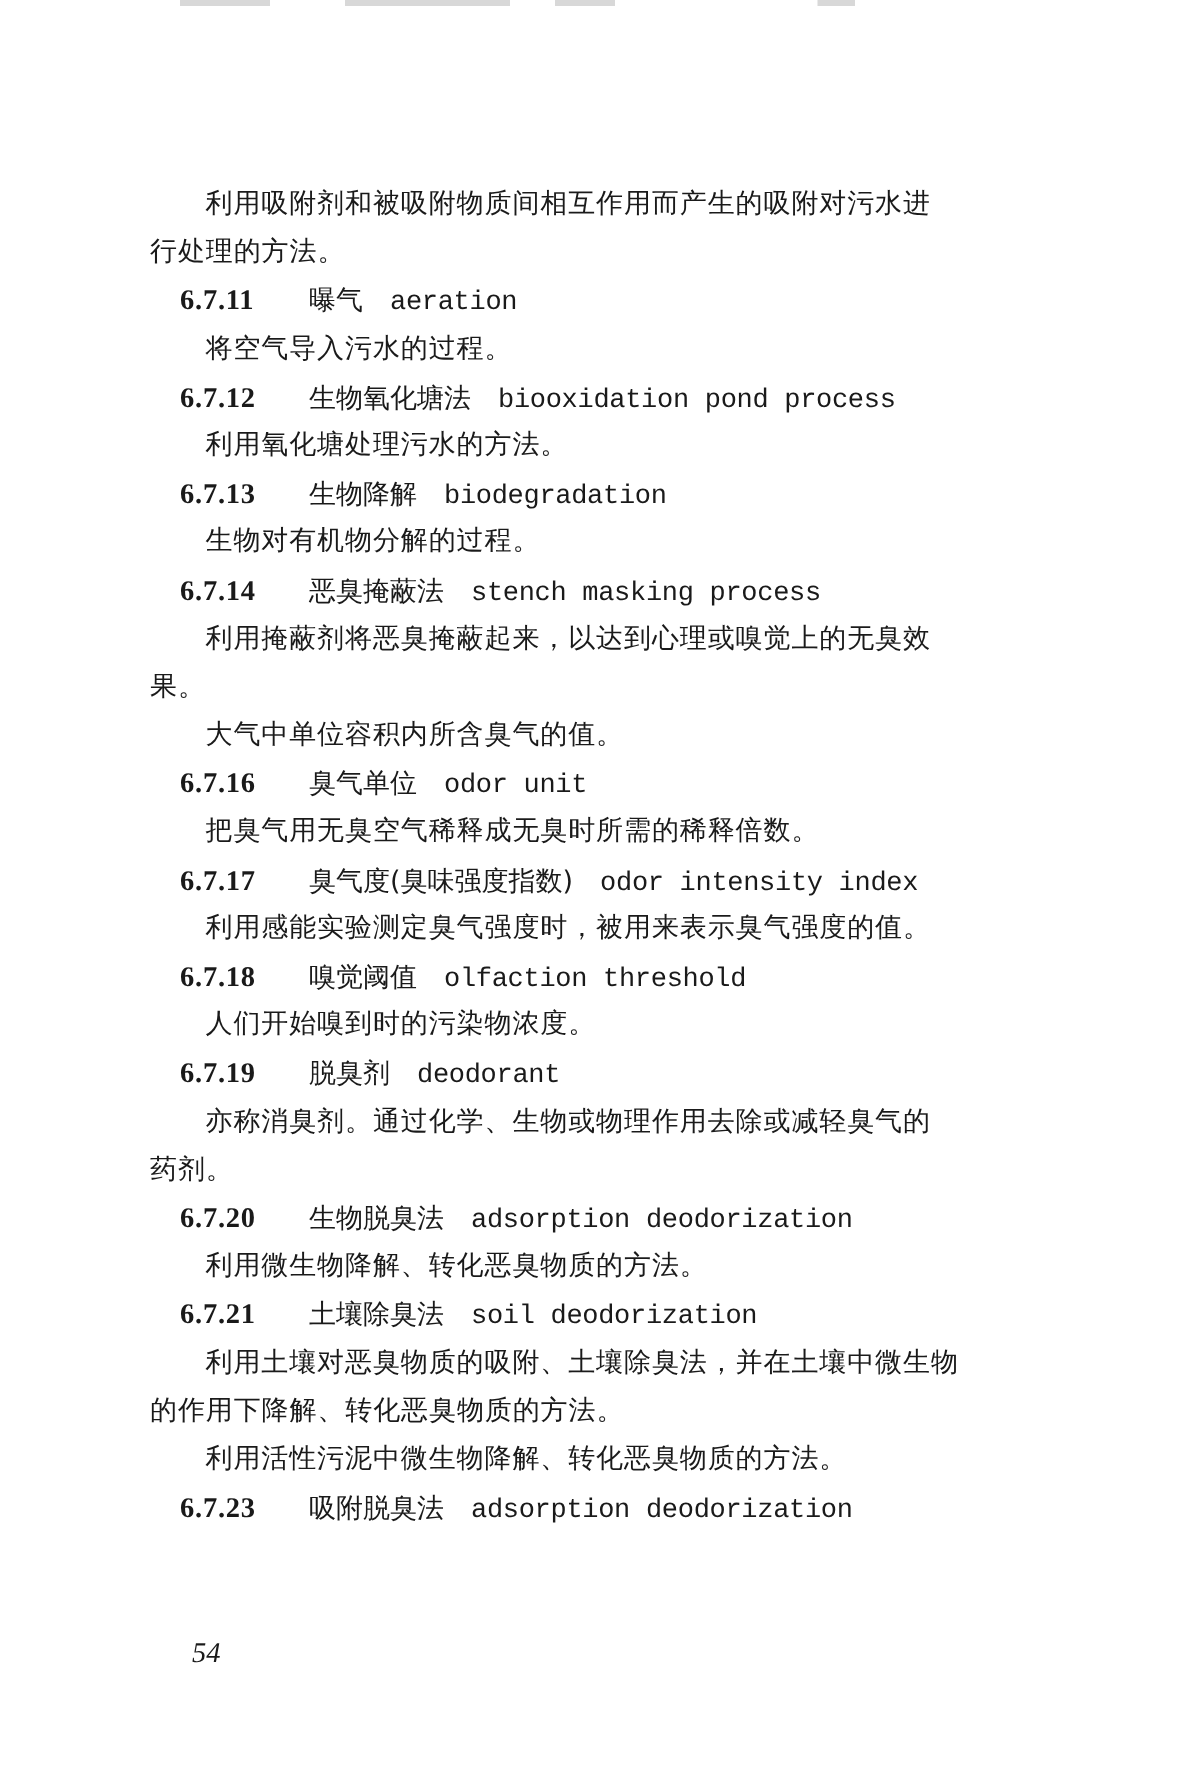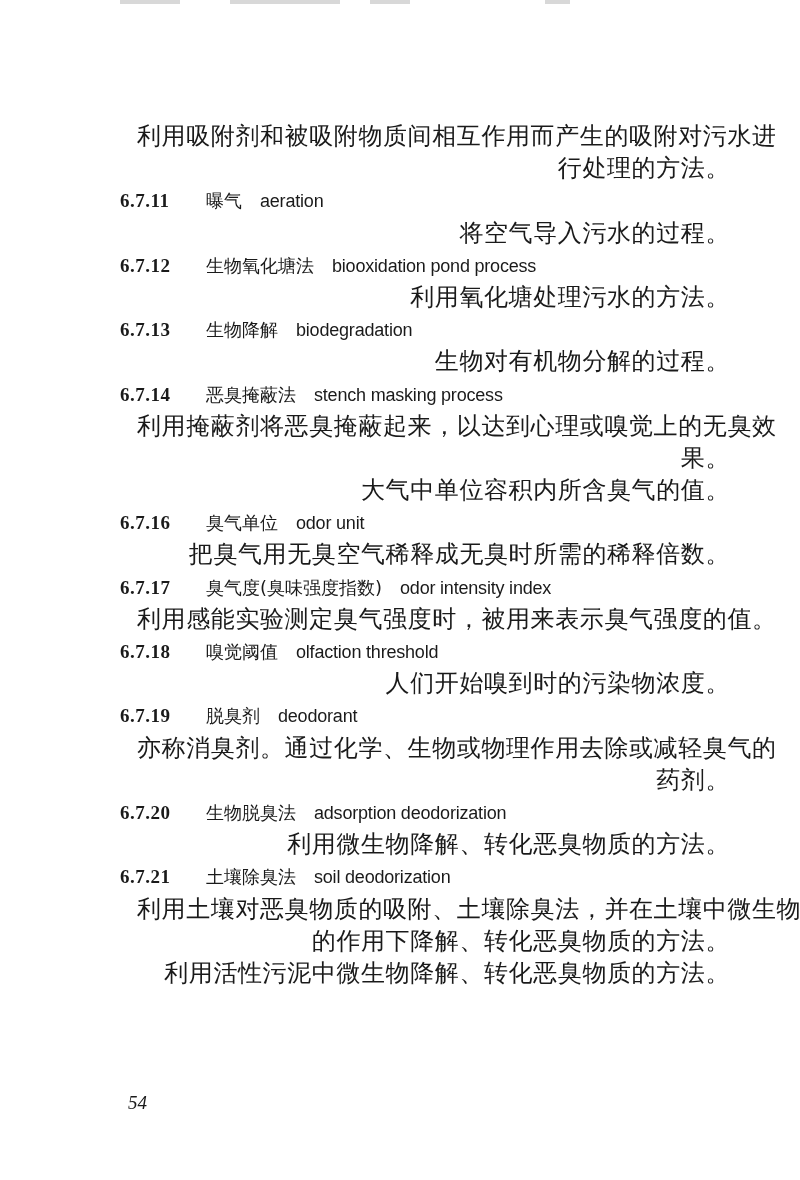--- a/index.html
+++ b/index.html
@@ -51,29 +51,28 @@
       width: 86px;
       letter-spacing: 0.5px;
       margin-left: 20px;
     }
     .term-line .zh {
       font-family: "DejaVu Sans", "Liberation Sans", sans-serif;
       font-size: 18px;
       margin-right: 18px;
     }
     .term-line .en {
-      font-family: Liberation Sans, sans-serif;
+      font-family: Liberation Mono, monospace;
       font-size: 18px;
       letter-spacing: -0.2px;
     }
     .def {
       font-family: "DejaVu Sans", "Liberation Sans", sans-serif;
-      font-size: 24px;
+      font-size: 18px;
       letter-spacing: 0.6px;
-      text-align: right;
     }
     .page-number {
       position: absolute;
       left: 128px;
       top: 1092px;
       font-family: "Liberation Serif", "DejaVu Serif", serif;
       font-style: italic;
       font-size: 19px;
       color: #1a1a1a;
     }
@@ -110,16 +109,17 @@
       <div class="line def indent">人们开始嗅到时的污染物浓度。</div>
       <div class="line term-line"><span class="num">6.7.19</span><span class="zh">脱臭剂</span><span class="en">deodorant</span></div>
       <div class="line def indent">亦称消臭剂。通过化学、生物或物理作用去除或减轻臭气的</div>
       <div class="line def">药剂。</div>
       <div class="line term-line"><span class="num">6.7.20</span><span class="zh">生物脱臭法</span><span class="en">adsorption deodorization</span></div>
       <div class="line def indent">利用微生物降解、转化恶臭物质的方法。</div>
       <div class="line term-line"><span class="num">6.7.21</span><span class="zh">土壤除臭法</span><span class="en">soil deodorization</span></div>
       <div class="line def indent">利用土壤对恶臭物质的吸附、土壤除臭法，并在土壤中微生物</div>
       <div class="line def">的作用下降解、转化恶臭物质的方法。</div>
       <div class="line def indent">利用活性污泥中微生物降解、转化恶臭物质的方法。</div>
+      <div class="line term-line"><span class="num">6.7.23</span><span class="zh">吸附脱臭法</span><span class="en">adsorption deodorization</span></div>
     </div>
 </div>
 
 <div class="page-number">54</div>
 
 </body></html>

